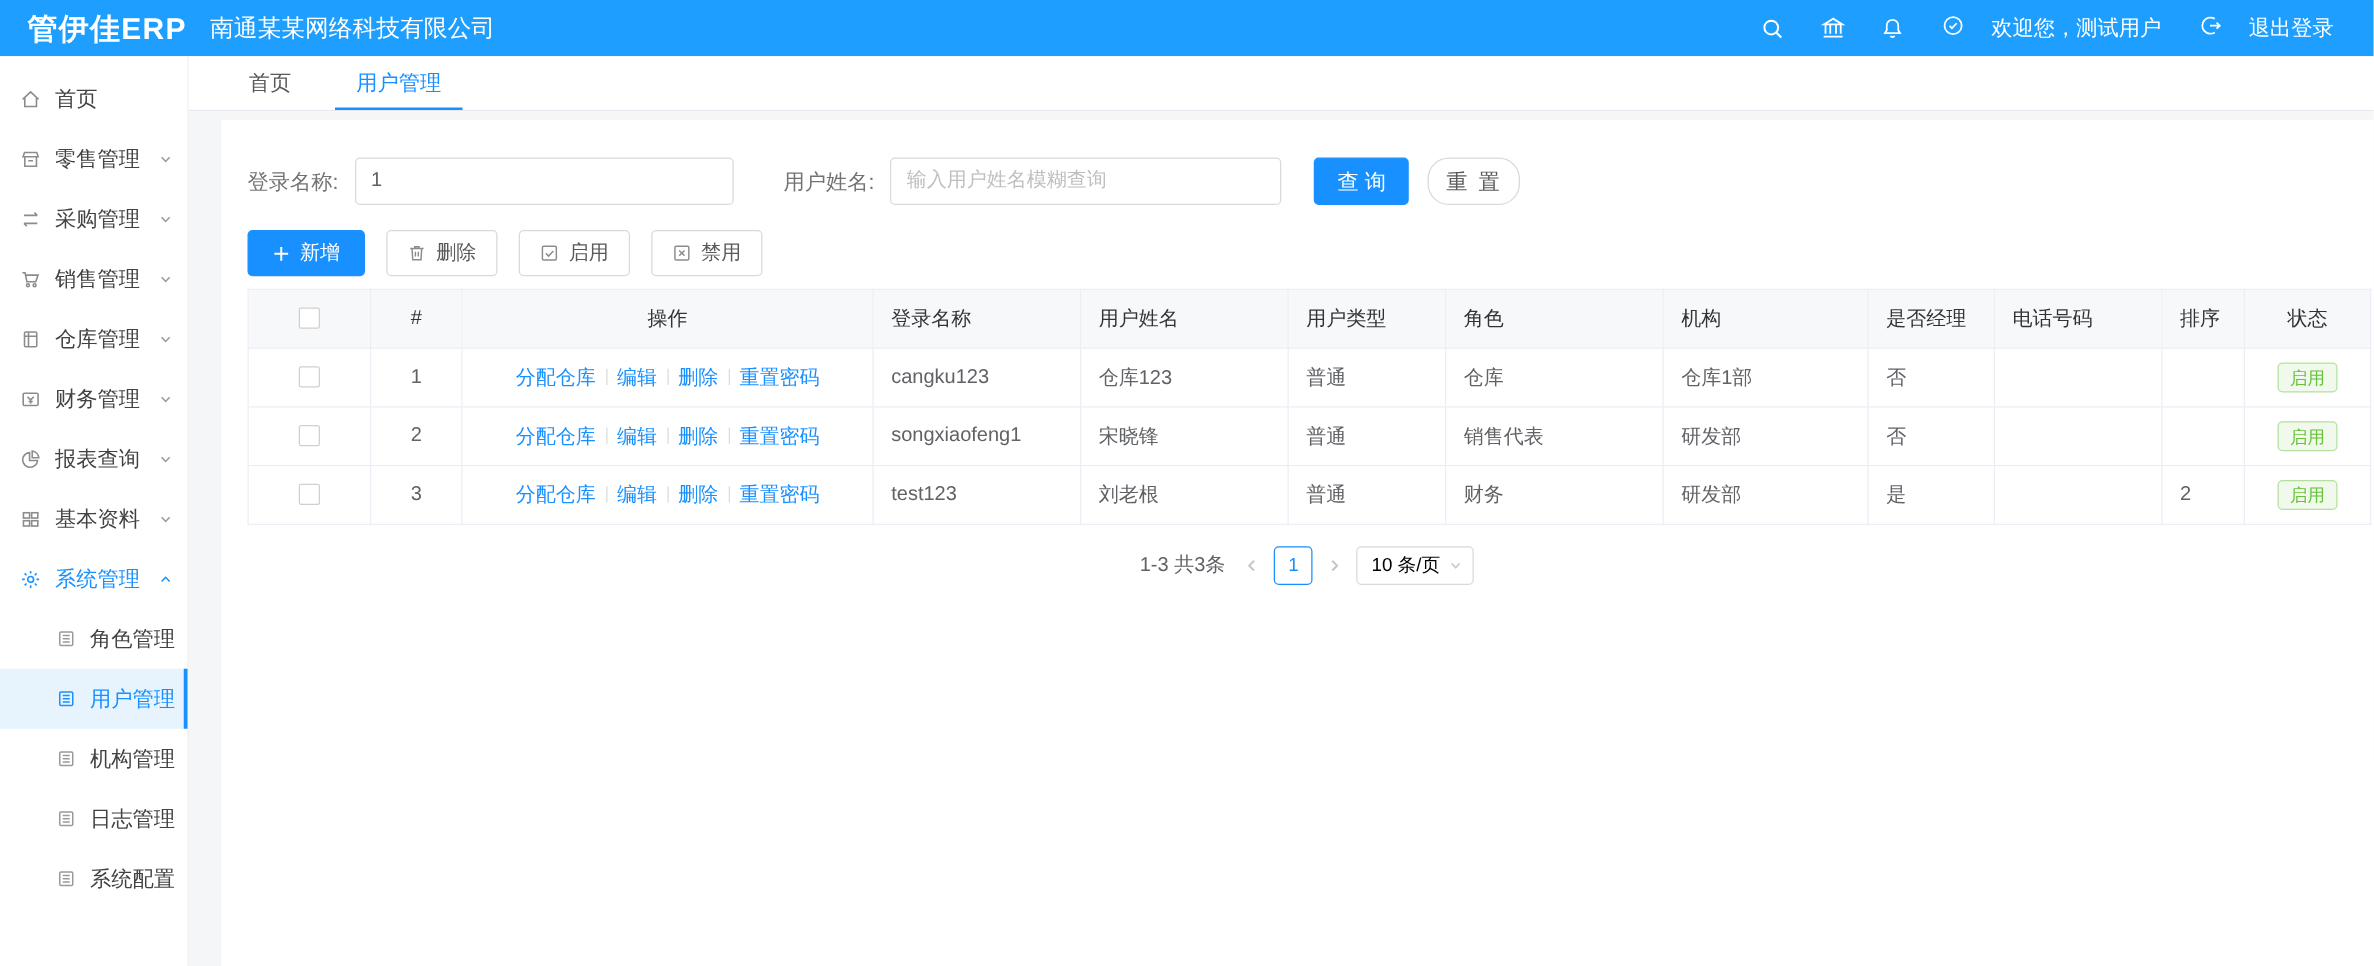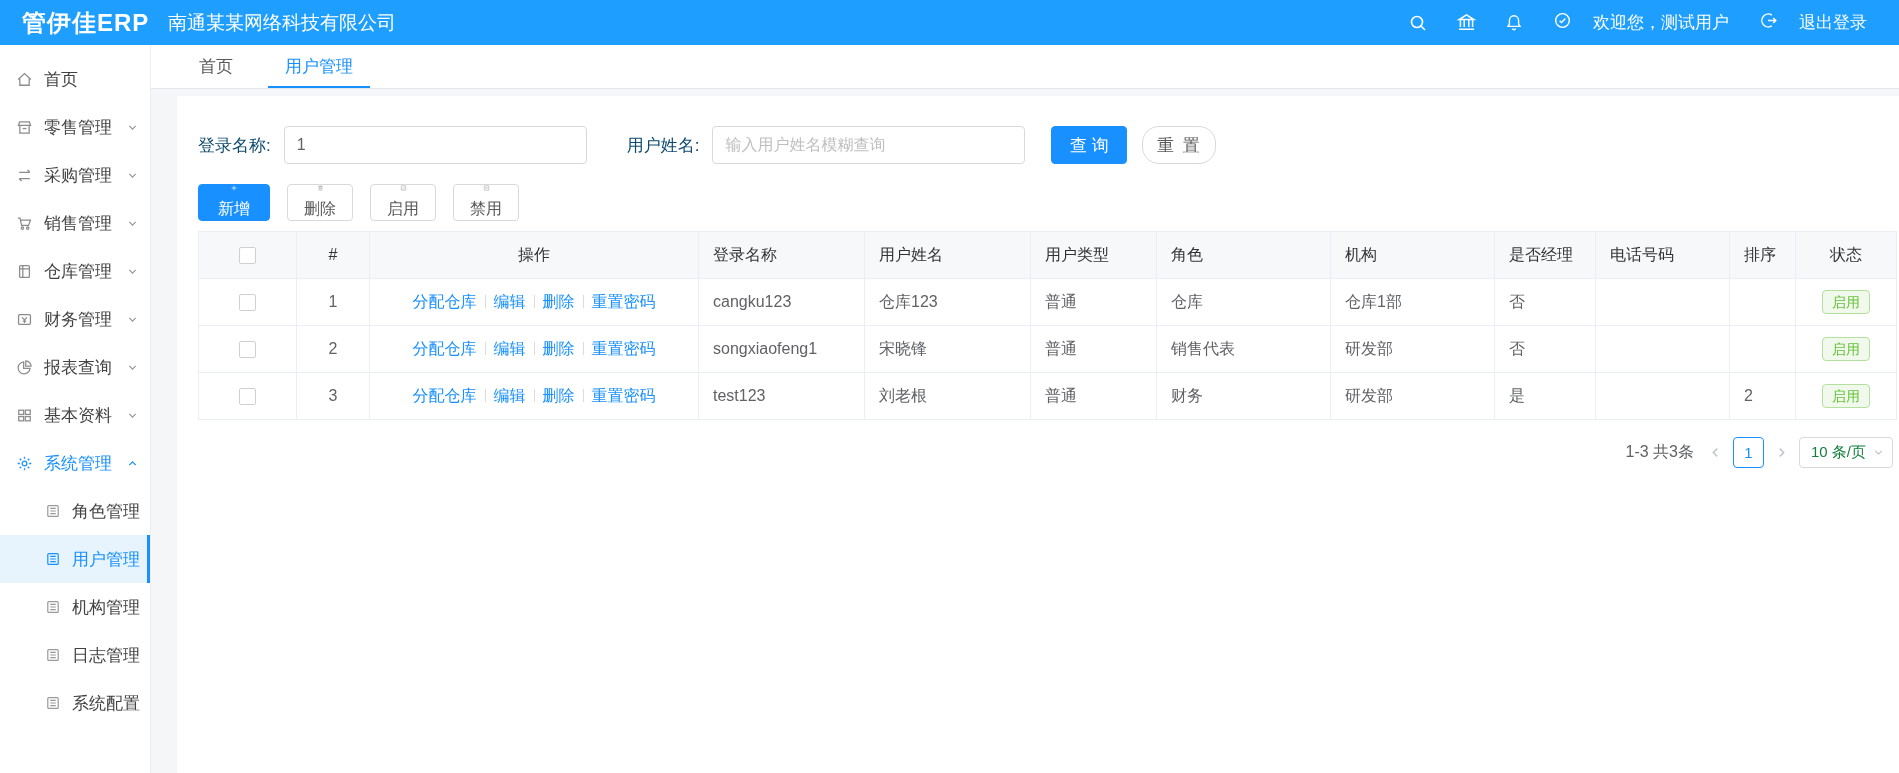--- a/index.html
+++ b/index.html
@@ -40,54 +40,54 @@
   .tabbar { height:44px; background:#fff; border-bottom:1px solid #e4e7ed; display:flex; align-items:stretch; padding-left:22px; flex:0 0 44px; }
   .tab { padding:0 26px; display:flex; align-items:center; font-size:17px; color:#595959; cursor:pointer; position:relative; }
   .tab.active { color:#1890ff; }
   .tab.active::after { content:""; position:absolute; left:9px; right:9px; bottom:0; height:2px; background:#1890ff; }
 
   .content-wrap { flex:1; background:#f4f6f8; padding:7px 0 0 26px; display:flex; min-height:0; }
   .card { background:#fff; flex:1; padding:26px 24px 0 21px; }
 
   
   .filter-row { display:flex; align-items:center; margin:4px 0 20px; }
-  .filter-row label { font-size:17px; color:#0c4a6e; margin-right:13px; white-space:nowrap; }
+  .filter-row label { font-size:17px; color:#737373; margin-right:13px; white-space:nowrap; }
   .inp { height:38px; border:1px solid #d9d9d9; border-radius:4px; padding:0 12px; font-size:16px; color:#606266; outline:none; font-family:inherit; }
   .inp::placeholder { color:#bfbfbf; }
   .inp-login { width:303px; }
   .inp-name { width:313px; }
   .lbl2 { margin-left:40px; }
   .btn { height:38px; border-radius:4px; font-size:17px; cursor:pointer; border:1px solid #d9d9d9; background:#fff; color:#595959; font-family:inherit; }
   .btn-query { width:76px; margin-left:26px; background:#1890ff; border-color:#1890ff; color:#fff; }
   .btn-reset { width:74px; margin-left:15px; letter-spacing:2px;border-radius:17px; }
 
   
   .toolbar { display:flex; gap:17px; margin-bottom:10px; }
-  .tbtn { height:37px; padding:0 16px; border:1px solid #d9d9d9; border-radius:4px; background:#fff; color:#595959; font-size:16px; display:flex; align-items:center; gap:8px; cursor:pointer; font-family:inherit;flex-direction:column; }
+  .tbtn { height:37px; padding:0 16px; border:1px solid #d9d9d9; border-radius:4px; background:#fff; color:#595959; font-size:16px; display:flex; align-items:center; gap:8px; cursor:pointer; font-family:inherit; }
   .tbtn svg { stroke:#8c8c8c; }
   .tbtn-add { background:#1890ff; border-color:#1890ff; color:#fff; padding:0 19px; }
   .tbtn-add svg { stroke:#fff; }
 
   
   table { width:100%; border-collapse:collapse; table-layout:fixed; font-size:16px; color:#606266; }
   th, td { border:1px solid #ebeef5; height:47px; padding:0 14px; text-align:left; overflow:hidden; white-space:nowrap; font-weight:normal; }
   thead th { background:#f7f8fa; color:#333; }
   .col-center { text-align:center; padding:0 4px; }
   .checkbox { display:inline-block; width:17px; height:17px; border:1px solid #d0d0d0; border-radius:2px; background:#fff; vertical-align:middle; cursor:pointer; }
   .op-cell a { color:#1890ff; text-decoration:none; cursor:pointer; }
   .sep { display:inline-block; width:1px; height:13px; background:#dcdcdc; margin:0 8px; vertical-align:-1px; }
   .badge { display:inline-block; padding:4px 9px; font-size:14px; color:#67c23a; border:1px solid #b3e19d; background:#f0f9eb; border-radius:4px; line-height:1; }
 
   
-  .pagination { display:flex; justify-content:flex-end; align-items:center; padding:17px 4px 0 0; font-size:16px; color:#606266; gap:11px; }
+  .pagination { display:flex; justify-content:center; align-items:center; padding:17px 4px 0 0; font-size:16px; color:#606266; gap:11px; }
   .pg-total { margin-right:4px; }
   .pg-arrow { display:flex; align-items:center; cursor:pointer; }
   .pg-arrow svg { stroke:#c0c4cc; }
   .pg-page { min-width:31px; height:31px; border:1px solid #1890ff; border-radius:4px; color:#1890ff; display:flex; align-items:center; justify-content:center; font-size:15px; cursor:pointer; }
-  .pg-size { height:31px; border:1px solid #d9d9d9; border-radius:4px; padding:0 8px 0 11px; display:flex; align-items:center; gap:7px; color:#15803d; font-size:15px; cursor:pointer; }
+  .pg-size { height:31px; border:1px solid #d9d9d9; border-radius:4px; padding:0 8px 0 11px; display:flex; align-items:center; gap:7px; color:#000000; font-size:15px; cursor:pointer; }
   .pg-size svg { stroke:#c0c4cc; }
 </style>
 </head>
 <body>
 
 <div class="app">
 
   <header class="topbar">
     <div class="logo">管伊佳ERP</div>
     <div class="company">南通某某网络科技有限公司</div>

